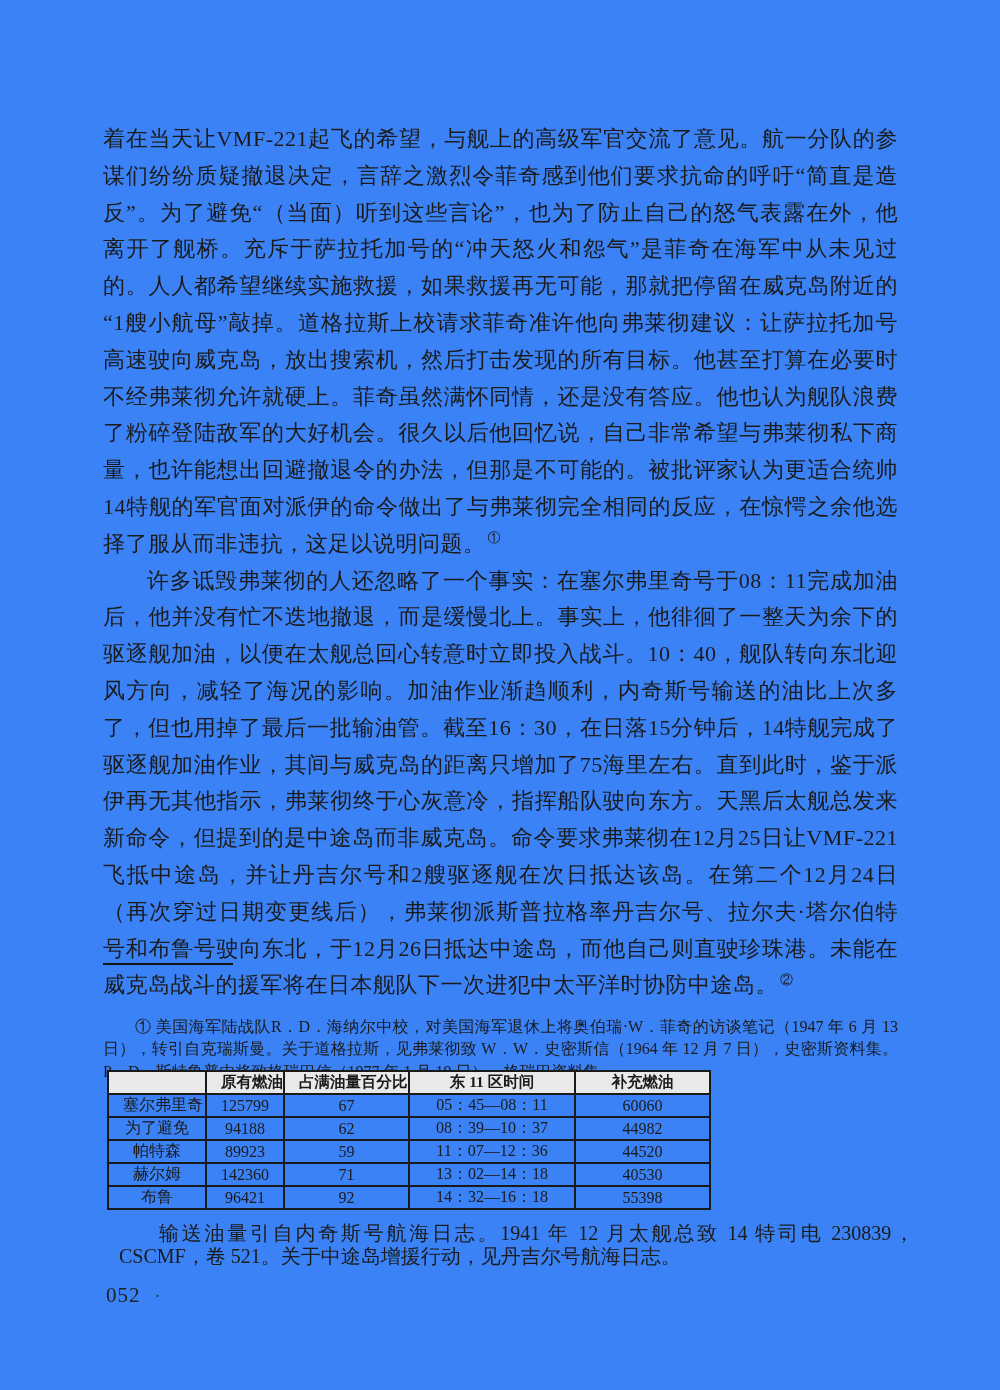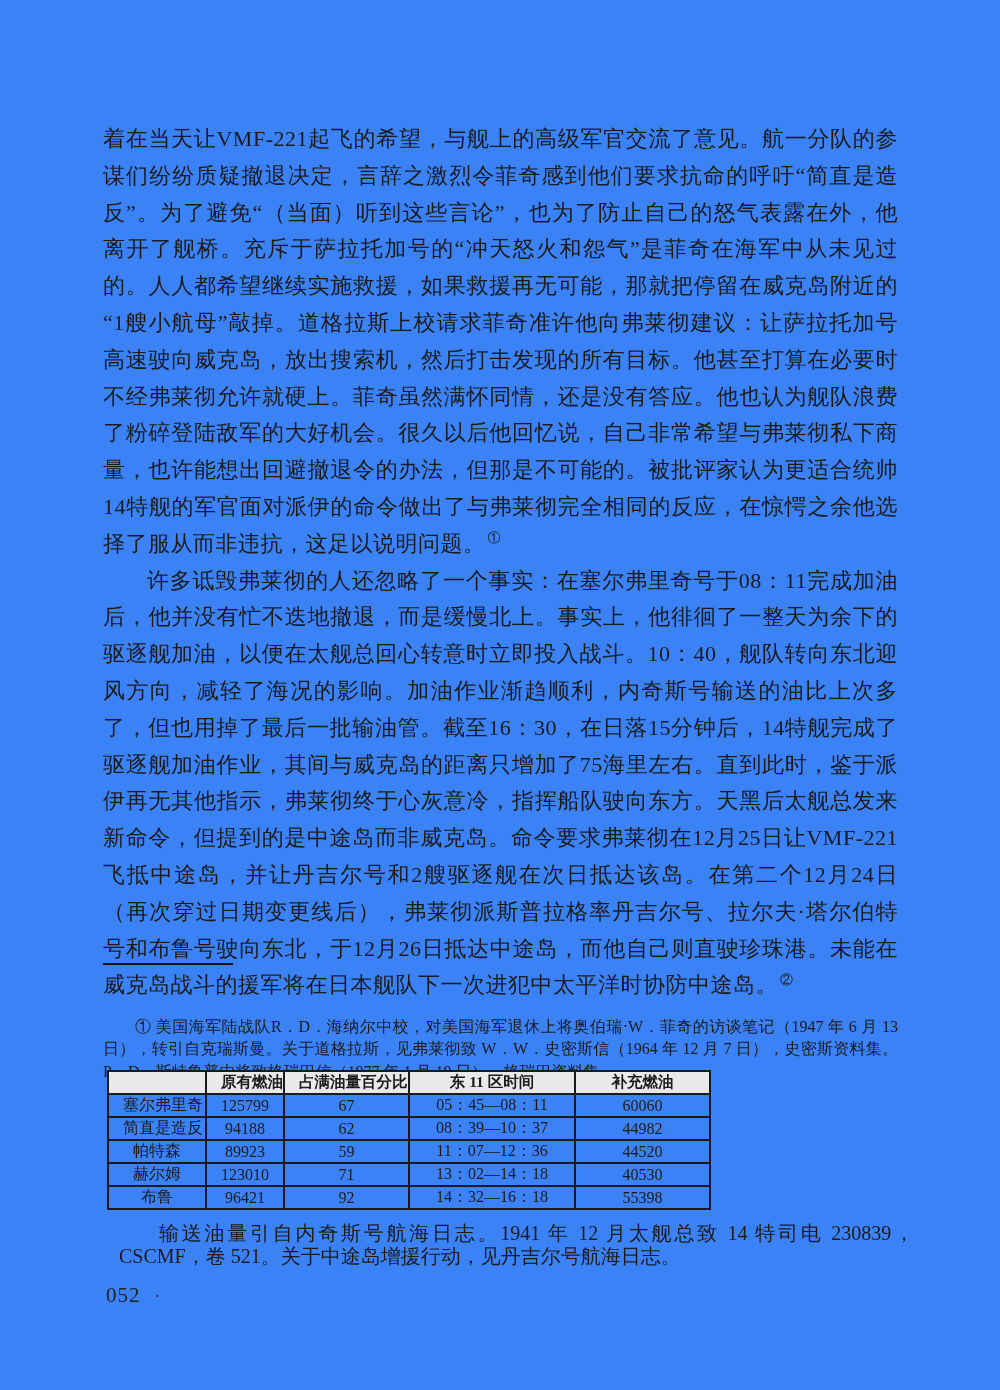--- a/index.html
+++ b/index.html
@@ -143,36 +143,36 @@
     </thead>
     <tbody>
       <tr>
         <td>塞尔弗里奇</td>
         <td>125799</td>
         <td>67</td>
         <td>05：45—08：11</td>
         <td>60060</td>
       </tr>
       <tr>
-        <td>简直是造反</td>
+        <td>为了避免</td>
         <td>94188</td>
         <td>62</td>
         <td>08：39—10：37</td>
         <td>44982</td>
       </tr>
       <tr>
         <td>帕特森</td>
         <td>89923</td>
         <td>59</td>
         <td>11：07—12：36</td>
         <td>44520</td>
       </tr>
       <tr>
         <td>赫尔姆</td>
-        <td>123010</td>
+        <td>142360</td>
         <td>71</td>
         <td>13：02—14：18</td>
         <td>40530</td>
       </tr>
       <tr>
         <td>布鲁</td>
         <td>96421</td>
         <td>92</td>
         <td>14：32—16：18</td>
         <td>55398</td>

